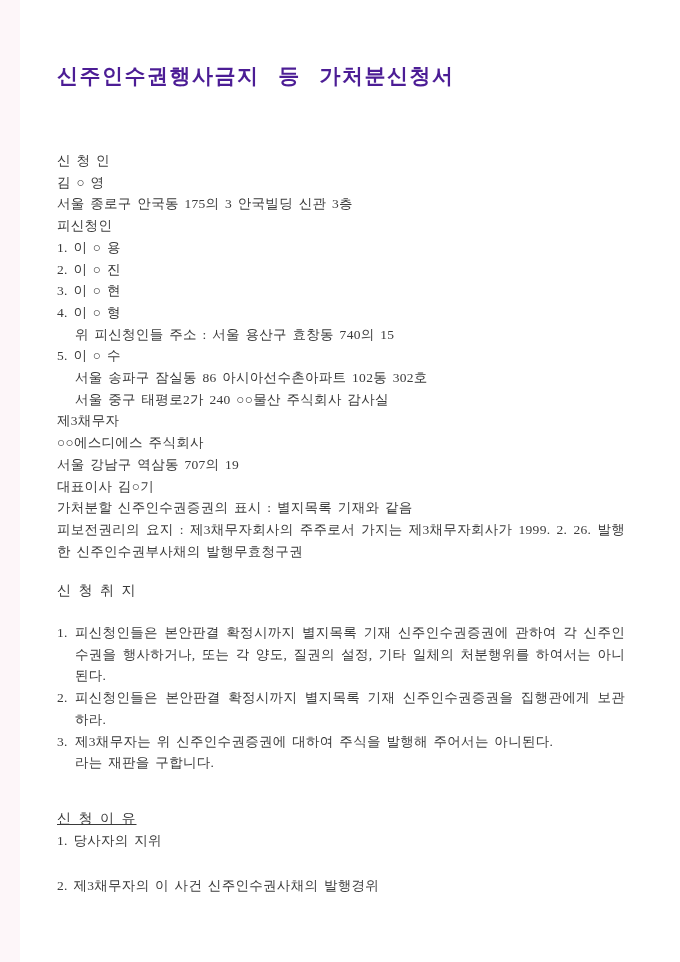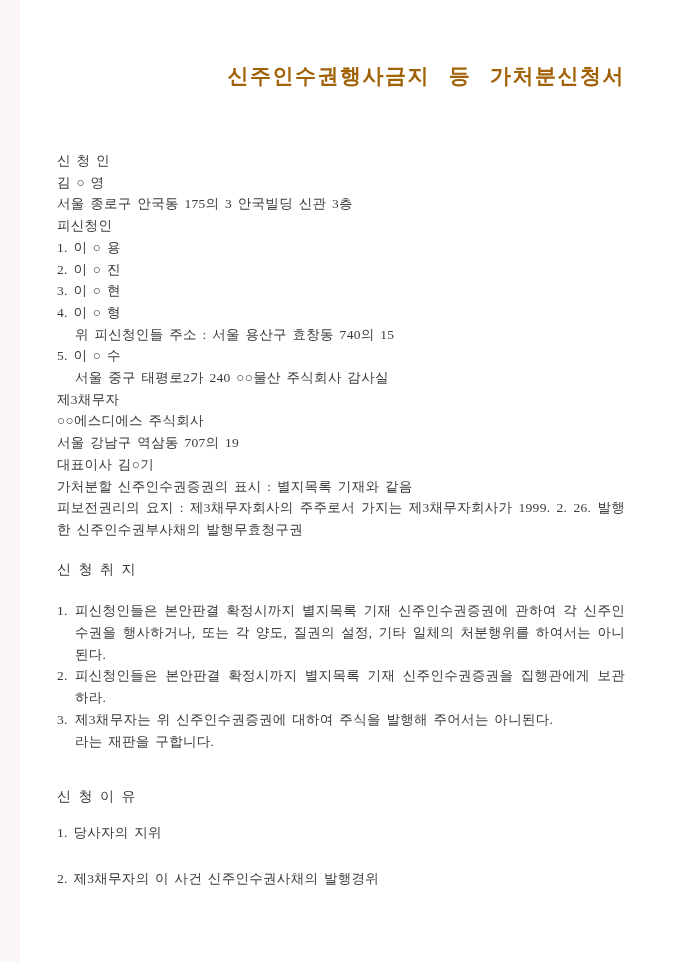--- a/index.html
+++ b/index.html
@@ -25,24 +25,24 @@
     background: #fdf6f9;
   }
   .content {
     position: absolute;
     left: 57px;
     right: 55px;
     top: 0;
   }
   .doc-title {
     margin-top: 62px;
-    text-align: right;
+    text-align: left;
     font-size: 21px;
     font-weight: bold;
-    color: #a16207;
+    color: #4c1d95;
     letter-spacing: 1.5px;
     word-spacing: 12px;
     white-space: nowrap;
   }
   .body-text {
     font-size: 13.5px;
     line-height: 21.7px;
     word-spacing: 2px;
     letter-spacing: 0.3px;
   }
@@ -88,23 +88,23 @@
   }
   .purport-text {
     flex: 1;
     text-align: justify;
   }
   .purport-closing {
     padding-left: 18px;
   }
   .reasons-heading {
     margin-top: 34px;
+    text-decoration: underline;
   }
   .reason-1 {
-    margin-top: 14px;
   }
   .reason-2 {
     margin-top: 24px;
   }
 </style>
 </head>
 <body>
 
 <div class="page">
   <div class="scan-strip"></div>
@@ -138,20 +138,24 @@
         <span class="party-label"></span>
         <span class="party-value">4. 이 ○ 형</span>
       </div>
       <div class="party-row">
         <span class="party-label"></span>
         <span class="party-value indent">위 피신청인들 주소 : 서울 용산구 효창동 740의 15</span>
       </div>
       <div class="party-row">
         <span class="party-label"></span>
         <span class="party-value">5. 이 ○ 수</span>
+      </div>
+      <div class="party-row">
+        <span class="party-label"></span>
+        <span class="party-value indent">서울 송파구 잠실동 86 아시아선수촌아파트 102동 302호</span>
       </div>
       <div class="party-row">
         <span class="party-label"></span>
         <span class="party-value indent">서울 중구 태평로2가 240 ○○물산 주식회사 감사실</span>
       </div>
       <div class="party-row">
         <span class="party-label">제3채무자</span>
         <span class="party-value">○○에스디에스 주식회사</span>
       </div>
       <div class="party-row">

